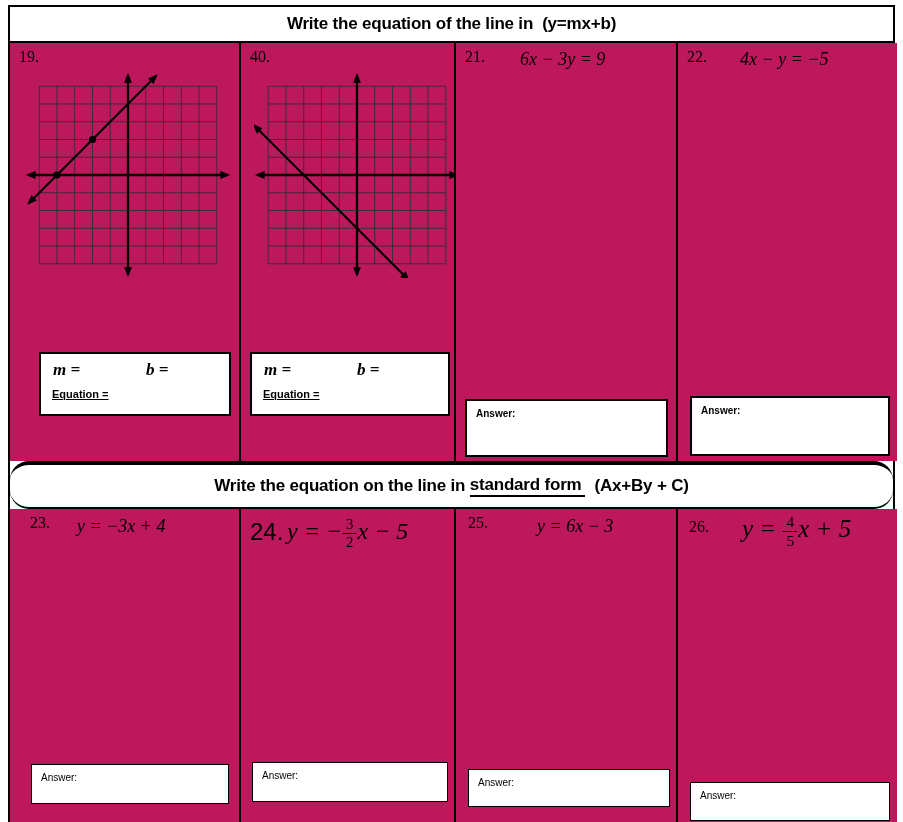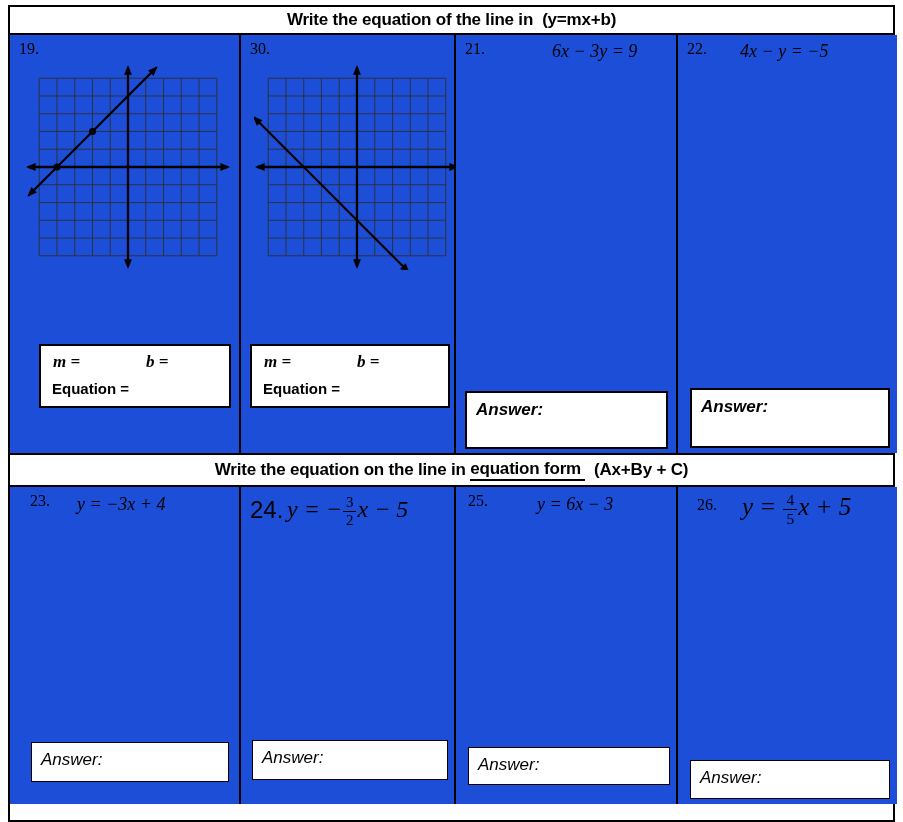--- a/index.html
+++ b/index.html
@@ -18,29 +18,29 @@
   }
   
   .sec-header {
     width: 100%;
     display: flex; align-items: center; justify-content: center;
     font-weight: bold; font-size: 17px;
     letter-spacing: -0.2px;
     border-bottom: 2px solid #000;
     background: #fff;
   }
-  .sec-header.h1 { height: 28px; }
-  .sec-header.h2 { height: 34px; border-top: 2px solid #000000; }
+  .sec-header.h1 { height: 36px; }
+  .sec-header.h2 { height: 48px; border-top: 4px solid #000000; border-radius: 19px; }
   .sec-header .ul { text-decoration: none; border-bottom: 2px solid #000; padding: 0 4px 0 0; white-space: pre; }
   .sec-header span { white-space: pre; }
   
   .prow { display: grid; grid-template-columns: 231px 215px 222px 219px; }
   .prow.r1 { height: 418px; }
   .prow.r2 { height: 317px; }
-  .cell { position: relative; border-right: 2px solid #000; background: #1d4ed8; }
+  .cell { position: relative; border-right: 2px solid #000; background: #be185d; }
   .cell:last-child { border-right: none; padding-left: 47px; }
   
   .pnum {
     position: absolute; left: 9px; top: 5px;
     font-family: "Liberation Serif", serif;
     font-size: 16px;
   }
   .pnum.big { font-size: 24px; font-family: "Liberation Sans", sans-serif; top: 9px; }
   .peq {
     position: absolute; top: 6px;
@@ -70,34 +70,34 @@
   .mb-box.b20 { left: 9px;  width: 200px; }
   .mb-lab {
     position: absolute; top: 6px;
     font-family: "Liberation Serif", serif;
     font-weight: bold; font-style: italic; font-size: 17px;
   }
   .mb-lab.m { left: 12px; }
   .mb-lab.b { left: 105px; }
   .eq-lab {
     position: absolute; left: 11px; top: 34px;
-    font-weight: bold; font-size: 15px;
+    font-weight: bold; font-size: 11px; text-decoration: underline;
   }
   
   .ans-box { position: absolute; border: 2px solid #000; background: #fff; }
-  .ans-box .ans-lab { position: absolute; left: 9px; top: 7px; font-size: 17px; font-style: italic; }
+  .ans-box .ans-lab { position: absolute; left: 9px; top: 7px; font-size: 10px; }
   .ans-box.bold .ans-lab { font-weight: bold; }
   .ans-box.a21 { left: 9px;  top: 356px; width: 203px; height: 58px; }
   .ans-box.a22 { left: 12px; top: 353px; width: 200px; height: 60px; }
   .ans-box.a23 { left: 21px; top: 255px; width: 198px; height: 40px; border-width: 1.5px; }
   .ans-box.a24 { left: 11px; top: 253px; width: 196px; height: 40px; border-width: 1.5px; }
   .ans-box.a25 { left: 12px; top: 260px; width: 202px; height: 38px; border-width: 1.5px; }
   .ans-box.a26 { left: 12px; top: 273px; width: 200px; height: 39px; border-width: 1.5px; }
   
-  .eq21 { left: 64px; margin-left: 32px; }
+  .eq21 { left: 64px; }
   .eq22 { left: 62px; }
   .eq23 { left: 67px; top: 7px; }
   .eq24 { left: 46px; top: 8px; font-size: 24px; }
   .eq25 { left: 81px; top: 7px; }
   .eq26 { left: 64px; top: 5px; font-size: 25px; }
 </style>
 </head>
 <body>
 
 <div class="sheet">
@@ -149,21 +149,21 @@
           </svg>
         </div>
       <div class="mb-box b19">
         <span class="mb-lab m">m =</span>
         <span class="mb-lab b">b =</span>
         <span class="eq-lab">Equation =</span>
       </div>
     </div>
 
     <div class="cell">
-      <div class="pnum">30.</div>
+      <div class="pnum">40.</div>
       <div class="graph-box g20">
           <svg viewBox="0 0 232 232">
             <line x1="16" y1="16" x2="16" y2="216" stroke="#2e2e2e" stroke-width="1"></line>
             <line x1="16" y1="16" x2="216" y2="16" stroke="#2e2e2e" stroke-width="1"></line>
             <line x1="36" y1="16" x2="36" y2="216" stroke="#2e2e2e" stroke-width="1"></line>
             <line x1="16" y1="36" x2="216" y2="36" stroke="#2e2e2e" stroke-width="1"></line>
             <line x1="56" y1="16" x2="56" y2="216" stroke="#2e2e2e" stroke-width="1"></line>
             <line x1="16" y1="56" x2="216" y2="56" stroke="#2e2e2e" stroke-width="1"></line>
             <line x1="76" y1="16" x2="76" y2="216" stroke="#2e2e2e" stroke-width="1"></line>
             <line x1="16" y1="76" x2="216" y2="76" stroke="#2e2e2e" stroke-width="1"></line>
@@ -212,21 +212,21 @@
       <div class="peq eq22">4x − y = −5</div>
       <div class="ans-box bold a22">
         <span class="ans-lab">Answer:</span>
       </div>
     </div>
 
   </div>
 
   <div class="sec-header h2">
     <span>Write the equation on the line in </span>
-      <span class="ul">equation form</span>
+      <span class="ul">standard form</span>
       <span>  (Ax+By + C)</span>
   </div>
 
   <div class="prow r2">
 
     <div class="cell">
       <div class="pnum" style="left:20px;">23.</div>
       <div class="peq eq23">y = −3x + 4</div>
       <div class="ans-box a23">
         <span class="ans-lab">Answer:</span>
@@ -246,21 +246,21 @@
 
     <div class="cell">
       <div class="pnum" style="left:12px;">25.</div>
       <div class="peq eq25">y = 6x − 3</div>
       <div class="ans-box a25">
         <span class="ans-lab">Answer:</span>
       </div>
     </div>
 
     <div class="cell">
-      <div class="pnum" style="left:19px; top:9px;">26.</div>
+      <div class="pnum" style="left:11px; top:9px;">26.</div>
       <div class="peq eq26"><span>y = </span><span class="frac">
             <span class="num">4</span>
             <span class="den">5</span>
           </span><span>x + 5</span></div>
       <div class="ans-box a26">
         <span class="ans-lab">Answer:</span>
       </div>
     </div>
 
   </div>

